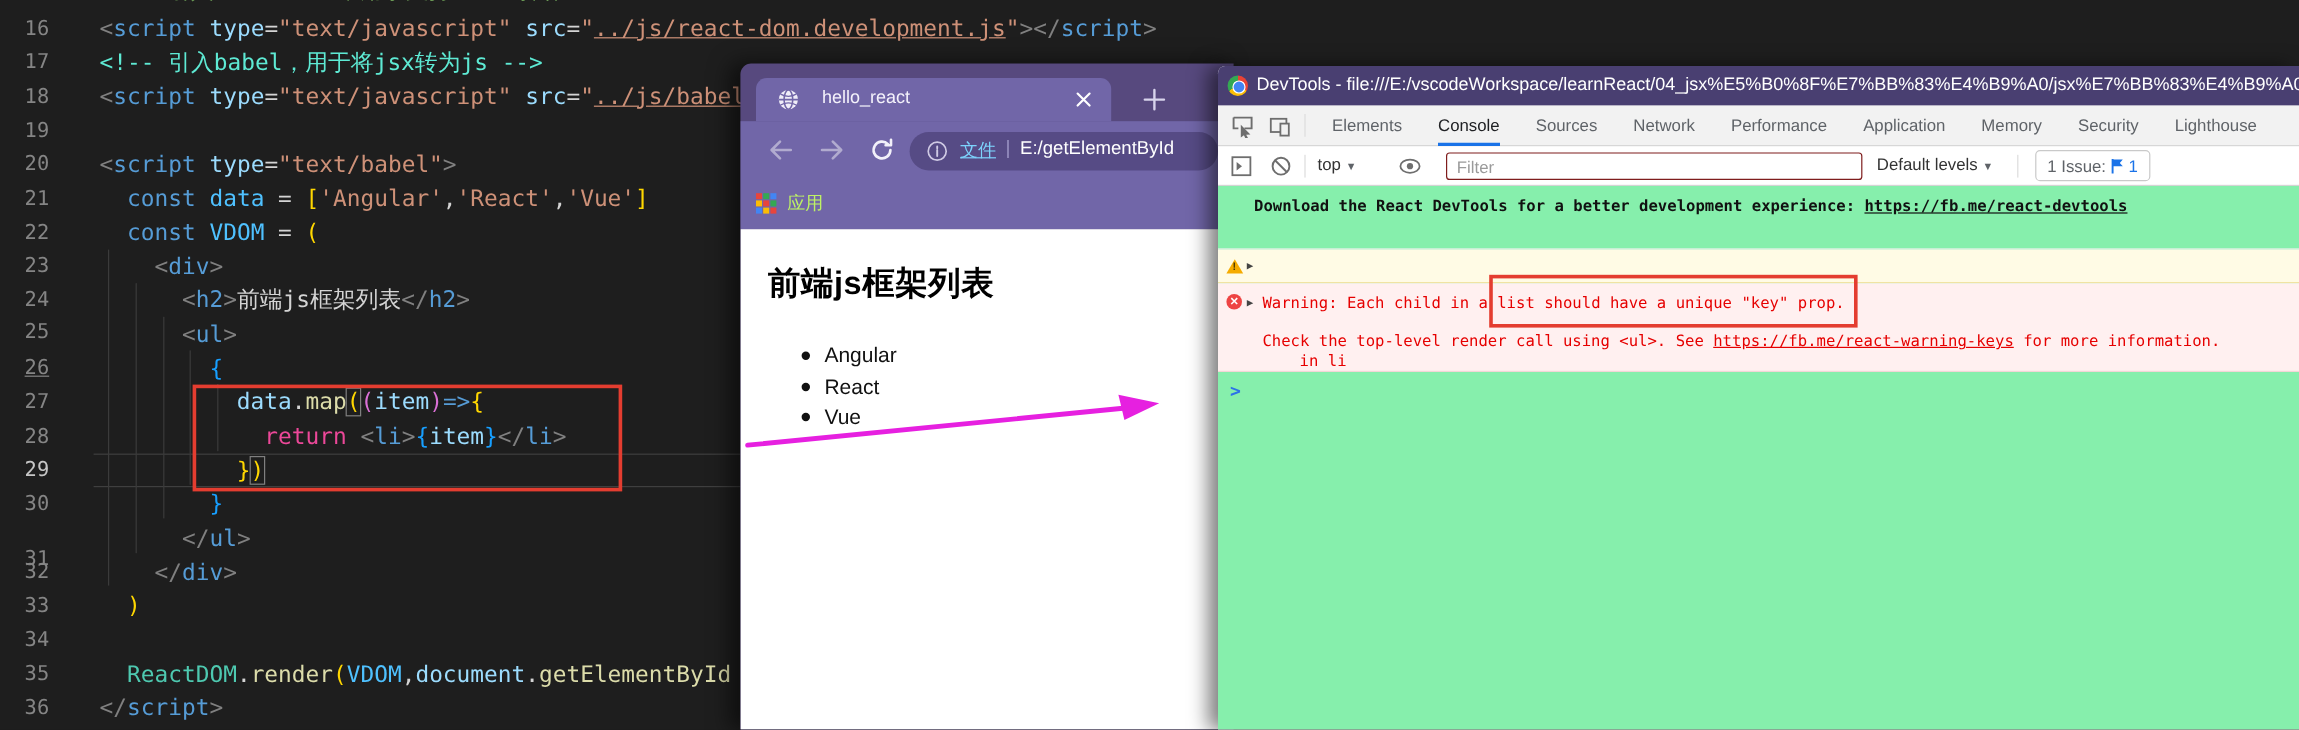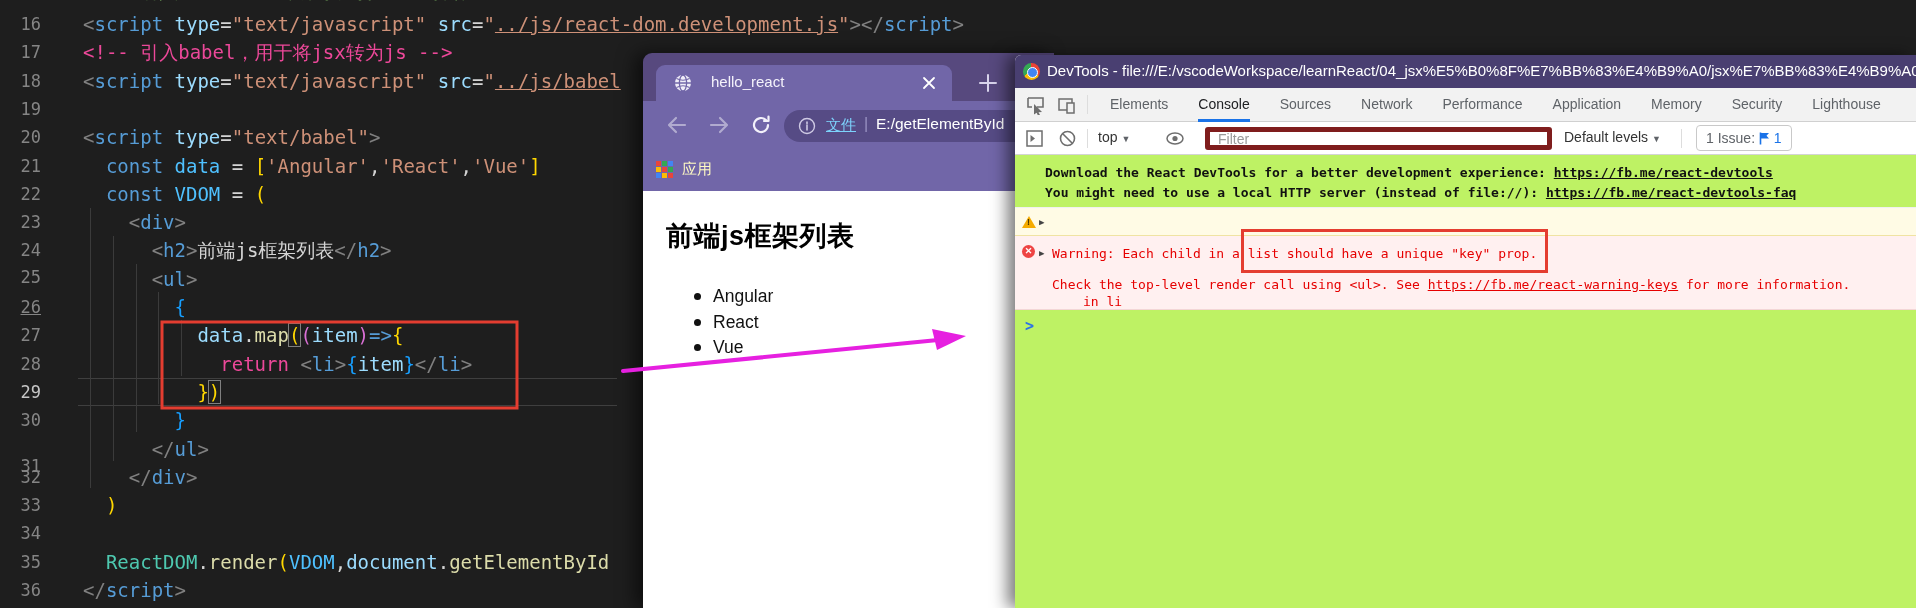--- a/index.html
+++ b/index.html
@@ -12,52 +12,52 @@
     font-family:"DejaVu Sans Mono", monospace; font-size:19px; }
   #clip-top { position:absolute; left:83px; top:0; height:6px; width:700px; overflow:hidden; }
   #clip-top .inner { position:relative; top:-21px; color:#6a9955; white-space:pre; }
   .gutter-num { position:absolute; left:0; width:41px; height:28.3px; line-height:28.3px;
     text-align:right; color:#858585; font-size:17px; }
   .gutter-num.active { color:#c6c6c6; }
   .code-row { position:absolute; left:83px; height:28.3px; line-height:28.3px;
     white-space:pre; font-size:19px; }
   .tk-p{color:#808080}.tk-t{color:#569cd6}.tk-a{color:#9cdcfe}.tk-w{color:#d4d4d4}
   .tk-s{color:#ce9178}.tk-sl{color:#ce9178;text-decoration:underline}
-  .tk-c{color:#ec4899}.tk-k{color:#569cd6}.tk-r{color:#ec4899}.tk-v{color:#9cdcfe}
+  .tk-c{color:#5eead4}.tk-k{color:#569cd6}.tk-r{color:#ec4899}.tk-v{color:#9cdcfe}
   .tk-v2{color:#4fc1ff}.tk-f{color:#dcdcaa}.tk-cl{color:#4ec9b0}
   .tk-b1{color:#ffd700}.tk-b2{color:#da70d6}.tk-b3{color:#179fff}
   .boxed { outline:1px solid #7f7f7f; }
   .indent-guide { position:absolute; width:1px; background:#3b3b3b; }
   #cursor-line { position:absolute; left:78px; width:539px; top:378px; height:28.3px;
     border-top:1px solid #3f3f3f; border-bottom:1px solid #3f3f3f; }
 
   
   #browser { position:absolute; left:617px; top:53px; width:411px; height:555px;
     background:var(--chrome_frame); border-radius:9px 0 0 0; z-index:10;
-    box-shadow:-8px 0 18px rgba(0,0,0,.55); overflow:hidden;margin-left:26px; }
+    box-shadow:-8px 0 18px rgba(0,0,0,.55); overflow:hidden; }
   #tab { position:absolute; left:13px; top:12px; width:296px; height:36px;
     background:var(--chrome_toolbar); border-radius:9px 9px 0 0; }
   #tab .fav { position:absolute; left:18px; top:9px; }
   #tab .title { position:absolute; left:55px; top:8px; color:#f4f2fb; font-size:15px; }
   #tab .close { position:absolute; right:14px; top:9px; width:18px; height:18px; }
   #newtab { position:absolute; left:333px; top:18px; width:24px; height:24px; }
   #navbar { position:absolute; left:0; top:48px; width:398px; height:49px;
     background:var(--chrome_toolbar); }
   .nav-ic { position:absolute; top:12px; }
   #addr { position:absolute; left:141px; top:9px; width:257px; height:32px;
     background:var(--chrome_address_bar); border-radius:16px; color:#fff; }
   #addr .scheme { position:absolute; left:42px; top:6px; font-size:15px; color:#7dd3fc;text-decoration:underline; }
   #addr .sep { position:absolute; left:80px; top:5px; color:#9b93c4; font-size:16px; }
   #addr .path { position:absolute; left:92px; top:5px; font-size:15.5px; color:#ffffff; white-space:nowrap; }
   #bookmarks { position:absolute; left:0; top:97px; width:398px; height:41px;
     background:var(--chrome_toolbar); }
   #appsgrid { position:absolute; left:13px; top:11px; width:17px; height:17px;
     display:grid; grid-template-columns:repeat(3,5px); grid-template-rows:repeat(3,5px); gap:1px; }
   #appsgrid i { display:block; }
-  #bookmarks .lbl { position:absolute; left:39px; top:10px; color:#fef9c3; font-size:15px; }
+  #bookmarks .lbl { position:absolute; left:39px; top:10px; color:#bef264; font-size:15px; }
   #pagecontent { position:absolute; left:0; top:138px; width:398px; height:417px; background:#fff; }
   #pagecontent h2 { position:absolute; left:23px; top:27px; font-size:27px; color:#000;
     font-weight:bold; letter-spacing:.5px; }
   #fw-list { position:absolute; left:70px; top:93px; list-style:none; }
   #fw-list li { position:relative; font-size:17.5px; color:#111; height:25.5px; line-height:25.5px; }
   #fw-list li::before { content:""; position:absolute; left:-19px; top:9px; width:7px; height:7px;
     border-radius:50%; background:#111; }
 
   
   #devtools { position:absolute; left:1015px; top:55px; width:901px; height:553px;
@@ -75,29 +75,29 @@
   #dt-tabs { position:absolute; left:95px; top:0; height:34px; display:flex; }
   .dt-tab { height:34px; line-height:33px; margin-right:30px; font-size:14px; color:#5f6368;
     white-space:nowrap; }
   .dt-tab.active { color:#202124; box-shadow:inset 0 -3px 0 var(--devtools_accent); }
   #dt-toolbar { position:absolute; left:0; top:67px; width:100%; height:33px; background:#fff;
     border-bottom:1px solid #d4d4d4; }
   .tsep { position:absolute; top:7px; width:1px; height:19px; background:#ddd; }
   #ctx-sel { position:absolute; left:83px; top:7px; font-size:14px; color:#333; }
   #ctx-sel .car, #lvl-sel .car { font-size:9px; color:#5f6368; margin-left:4px; }
   #filter-box { position:absolute; left:190px; top:5px; width:347px; height:23px;
-    border:5px solid #7f1d1d; border-radius:3px; font-size:14px; color:#333; padding:0 8px;
+    border:1px solid #7f1d1d; border-radius:3px; font-size:14px; color:#333; padding:0 8px;
     font-family:"Liberation Sans", sans-serif; background:#fff; }
   #filter-box::placeholder { color:#9a9a9a; }
   #lvl-sel { position:absolute; left:549px; top:7px; font-size:14px; color:#333; white-space:nowrap; }
   #issues { position:absolute; left:681px; top:3px; height:26px; border:1px solid #c9c9c9;
     border-radius:4px; font-size:14px; color:#5f6368; line-height:24px; padding:0 9px; white-space:nowrap; }
   #issues .cnt { color:var(--devtools_accent); }
 
-  #dt-console { position:absolute; left:0; top:100px; width:100%; height:453px; background:#bef264;
+  #dt-console { position:absolute; left:0; top:100px; width:100%; height:453px; background:#86efac;
     font-family:"DejaVu Sans Mono", monospace; font-size:13px; }
   .cons-row { position:absolute; left:0; width:100%; }
   #row-info { top:3px; height:50px; border-bottom:1px solid #f0f0f0; color:#111; font-weight:bold; }
   #row-info .ln { position:absolute; left:30px; white-space:nowrap; }
   #row-warn { top:53px; height:28px; background:var(--warning_bg);
     border-bottom:1px solid #f0e3a2; color:#5c4a02; }
   #row-warn .ln { position:absolute; left:37px; top:6px; white-space:nowrap; }
   #row-err { top:81px; height:74px; background:var(--error_bg);
     border-bottom:1px solid #f3d6d6; color:var(--error_text); }
   #row-err .l1 { position:absolute; left:37px; top:10px; white-space:nowrap; }
@@ -306,21 +306,20 @@
           <path d="M1.5 0.5 V12.5" stroke="#1a73e8" stroke-width="1.6"></path>
           <path d="M1.5 1 H10 L7.5 3.8 L10 6.6 H1.5 Z" fill="#1a73e8"></path>
         </svg>
         <span class="cnt">1</span>
       </span>
     </div>
 
     <div id="dt-console">
       <div id="row-info" class="cons-row">
         <div class="ln" style="top:7px;"><span class="">Download the React DevTools for a better development experience: </span><span class="cons-link ">https://fb.me/react-devtools</span></div>
-        <div class="ln" style="top:27px;"><span class="">You might need to use a local HTTP server (instead of file://): </span><span class="cons-link ">https://fb.me/react-devtools-faq</span></div>
       </div>
       <div id="row-warn" class="cons-row">
         <span id="warn-ic"></span>
         <span class="exp-tri" style="top:9px;">▶</span>
       </div>
       <div id="row-err" class="cons-row">
         <span id="err-ic">✕</span>
         <span class="exp-tri" style="top:12px;">▶</span>
         <div class="l1"><span class="">Warning: Each child in a </span><span class="cons-boxed">list should have a unique "key" prop.</span></div>
         <div class="l2"><span class="">Check the top-level render call using &lt;ul&gt;. See </span><span class="cons-link ">https://fb.me/react-warning-keys</span><span class=""> for more information.</span></div>

